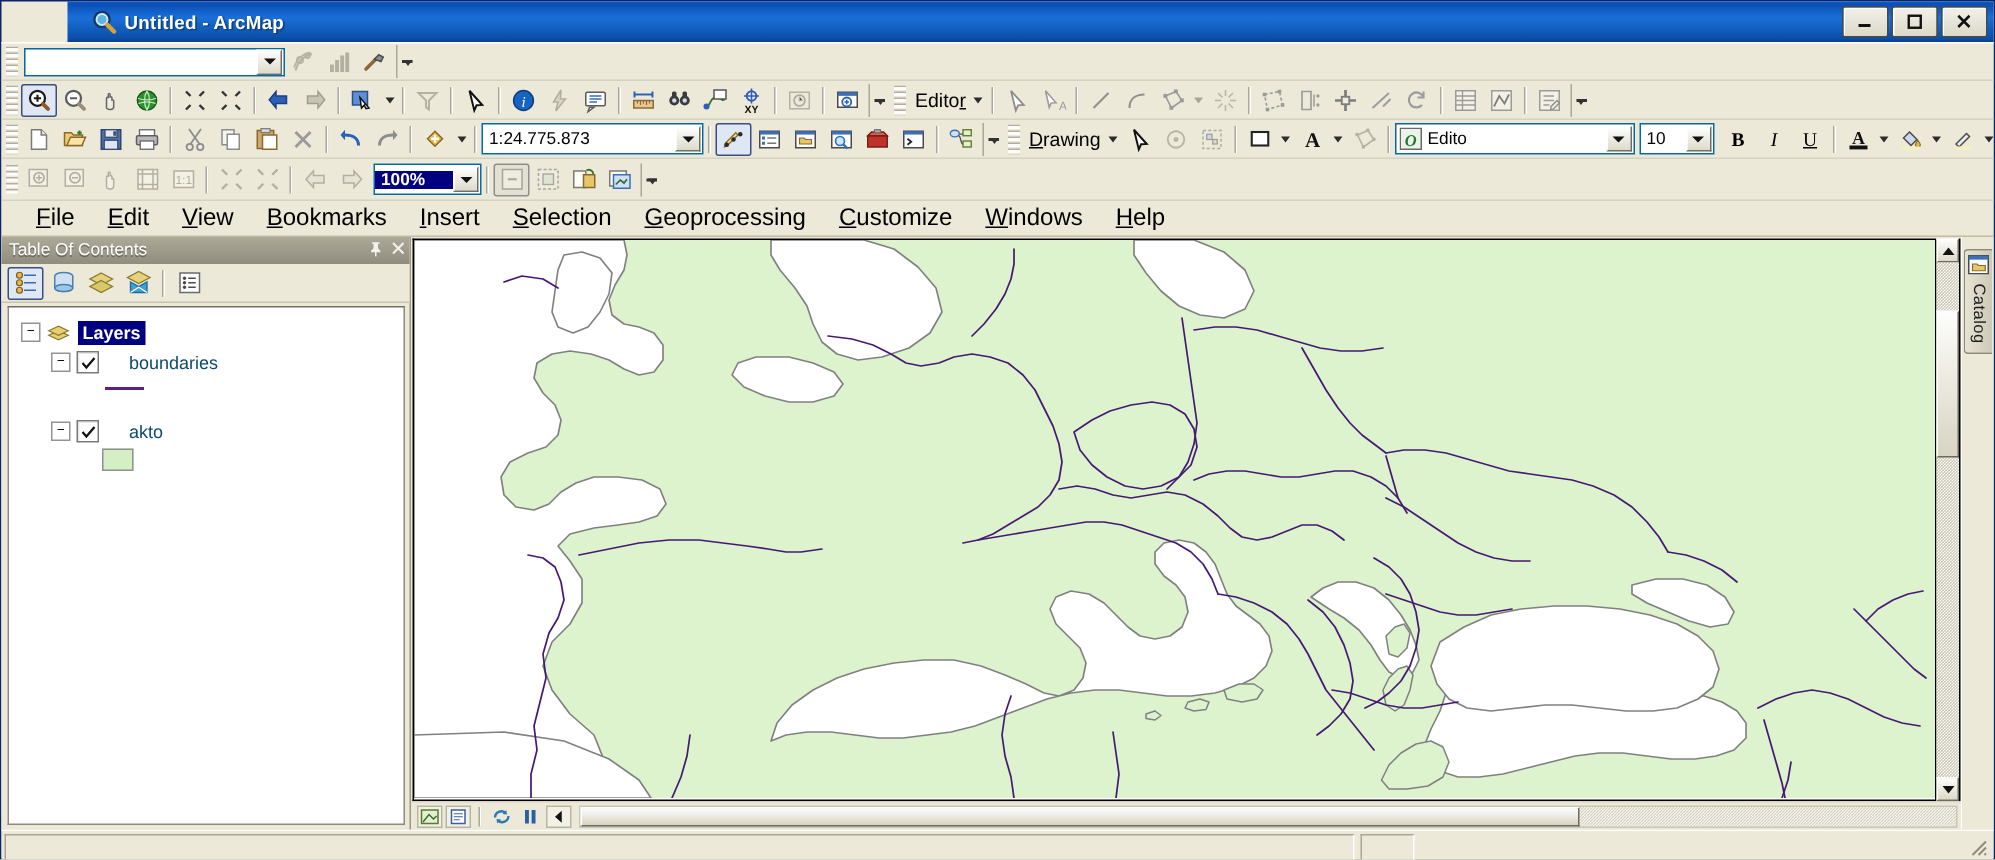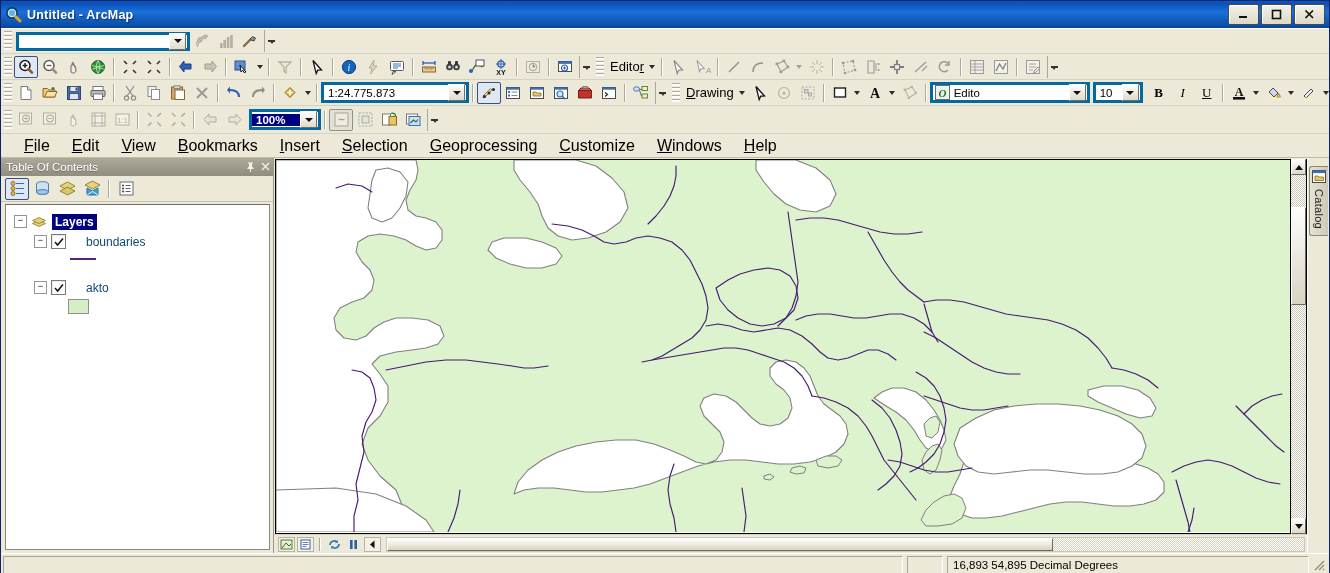--- a/index.html
+++ b/index.html
@@ -7,21 +7,21 @@
     width:1330px;height:573px;overflow:hidden;
     font-family:"Liberation Sans",sans-serif;font-size:12px;
     background:#d6d2c2;
     -webkit-font-smoothing:antialiased;
   }
   .app{position:relative;width:1330px;height:573px;background:#ece9d8;
        border:1px solid #0a246a;box-sizing:border-box;}
 
   
   .titlebar{height:27px;background:linear-gradient(to bottom,#0b59c4 0%,#0a50b6 8%,#1a6fd8 40%,#0a4ea8 92%,#083f8c 100%);
-    display:flex;align-items:center;padding:0 2px 0 4px;box-sizing:border-box;}
+    display:flex;align-items:center;padding:0 2px 0 16px;box-sizing:border-box;margin-left:44px;}
   .title-icon{width:17px;height:17px;margin-right:5px;flex:0 0 auto;}
   .title-text{color:#fff;font-size:12.5px;font-weight:bold;letter-spacing:.2px;
     text-shadow:1px 1px 1px rgba(0,0,0,.45);flex:1 1 auto;}
   .winbtns{display:flex;gap:2px;align-items:center;margin-right:2px;}
   .winbtn{width:29px;height:19px;background:linear-gradient(to bottom,#f2f1ea,#dcd9c8);
     border:1px solid #4a4a44;border-radius:2px;display:flex;align-items:center;justify-content:center;
     box-shadow:inset 1px 1px 0 #fff;}
   .winbtn svg{display:block;}
 
   
@@ -43,21 +43,21 @@
   .dd.dis:after{border-top-color:#a9a595;}
   .tbl{font-size:13px;color:#000;padding:0 3px 0 4px;white-space:nowrap;flex:0 0 auto;}
   .tbl u{text-decoration:underline;}
   .ovf{width:13px;height:22px;display:flex;flex-direction:column;align-items:center;justify-content:center;
     border-left:1px solid #aca899;flex:0 0 auto;margin-left:2px;}
   .ovf i{display:block;border-left:3px solid transparent;border-right:3px solid transparent;
     border-top:4px solid #333;margin:-1px 0;}
   .ovf i.bar{border:0;width:7px;height:2px;background:#333;margin-top:1px;}
 
   
-  .combo{height:19px;display:flex;align-items:center;background:#fff;border:3px solid #0369a1;
+  .combo{height:19px;display:flex;align-items:center;background:#fff;border:1px solid #0369a1;
     box-sizing:border-box;flex:0 0 auto;}
   .combo .txt{padding:0 4px;font-size:11.5px;color:#000;white-space:nowrap;overflow:hidden;flex:1 1 auto;}
   .combo .arw{width:17px;height:17px;margin:0 1px 0 0;background:linear-gradient(to bottom,#fdfdfc,#dedacb);
     border:1px solid #fff;border-right-color:#6f6f6a;border-bottom-color:#6f6f6a;
     display:flex;align-items:center;justify-content:center;box-sizing:border-box;flex:0 0 auto;}
   .combo .arw:after{content:"";border-left:4px solid transparent;border-right:4px solid transparent;
     border-top:4px solid #111;}
   .combo.hl .txt{background:#000080;color:#fff;font-weight:bold;}
 
   
@@ -1242,21 +1242,20 @@
             </svg>
         </span>
         <span class="vtext">Catalog</span>
       </div>
     </div>
   </div>
 
   <div class="status">
     <span class="spane" style="flex:0 0 900px;"></span>
     <span class="spane" style="flex:0 0 36px;"></span>
-    <span class="spane" style="flex:1 1 auto;">16,893  54,895 Decimal Degrees</span>
     <span class="grip-rs">
       <svg width="16" height="16">
           <g stroke="#8e8a79" stroke-width="1.3">
         <path d="M13 4 L4 13"></path>
             <path d="M13 8 L8 13"></path>
             <path d="M13 12 L12 13"></path>
           </g>
         </svg>
     </span>
   </div>

